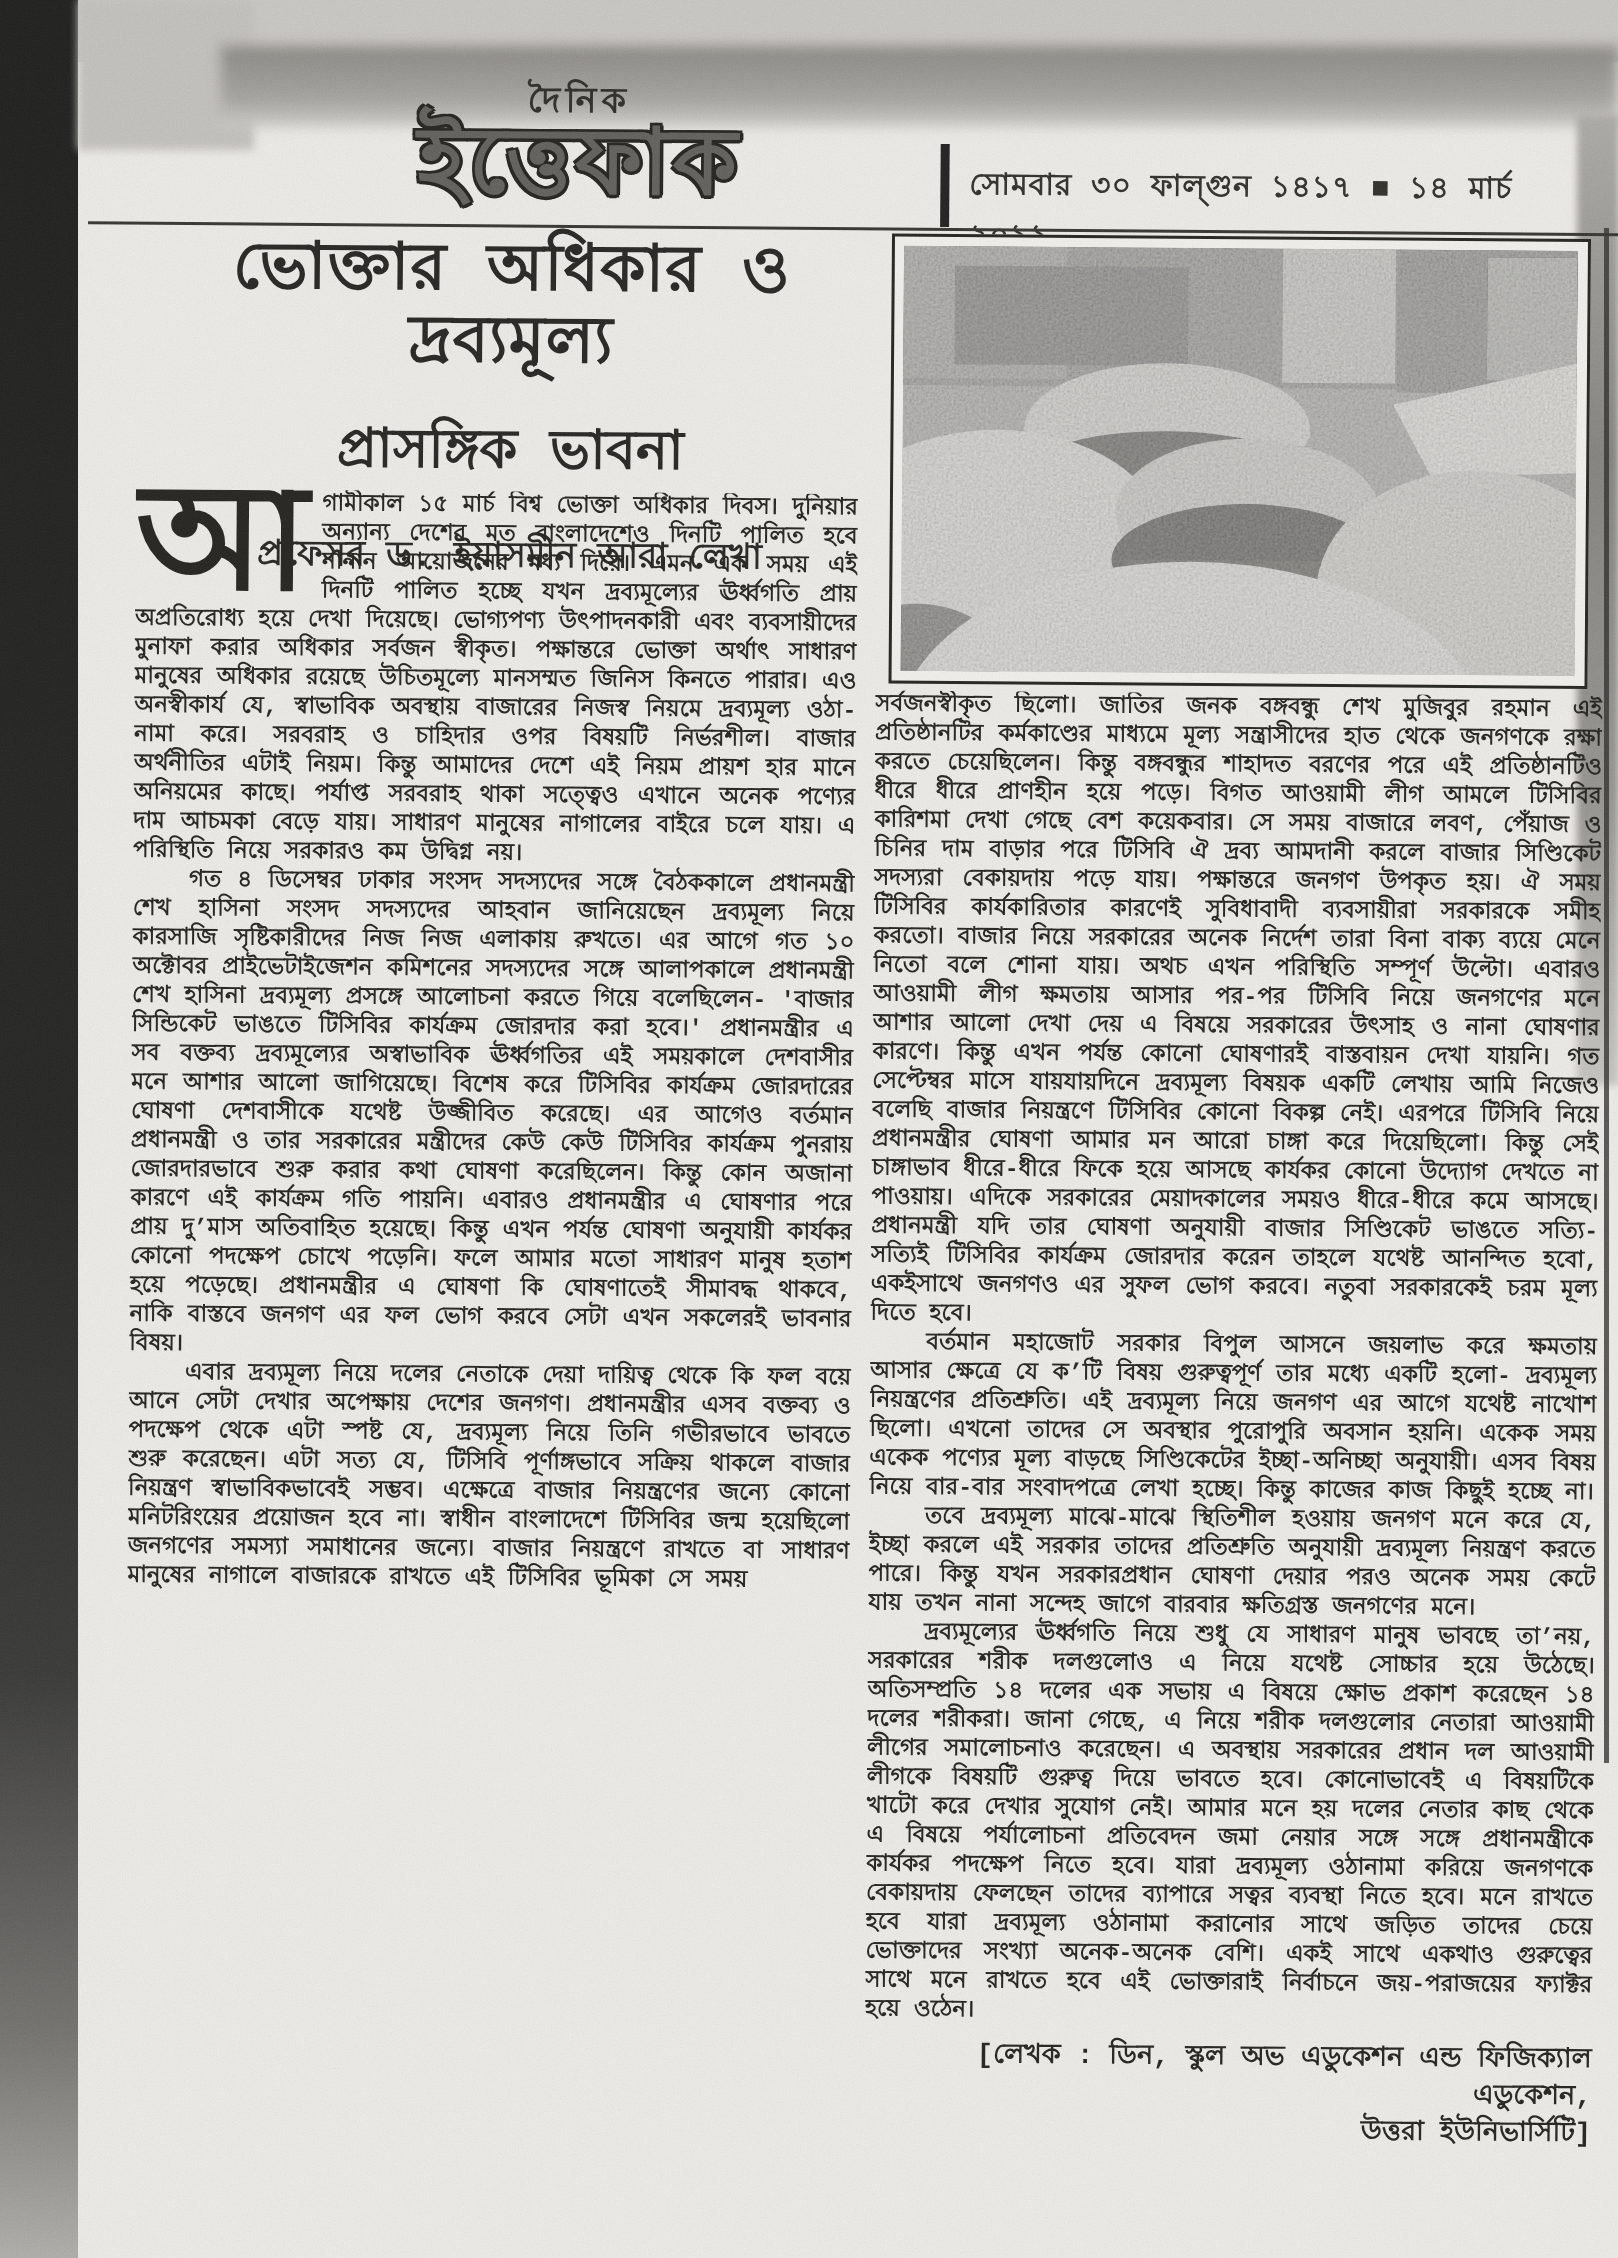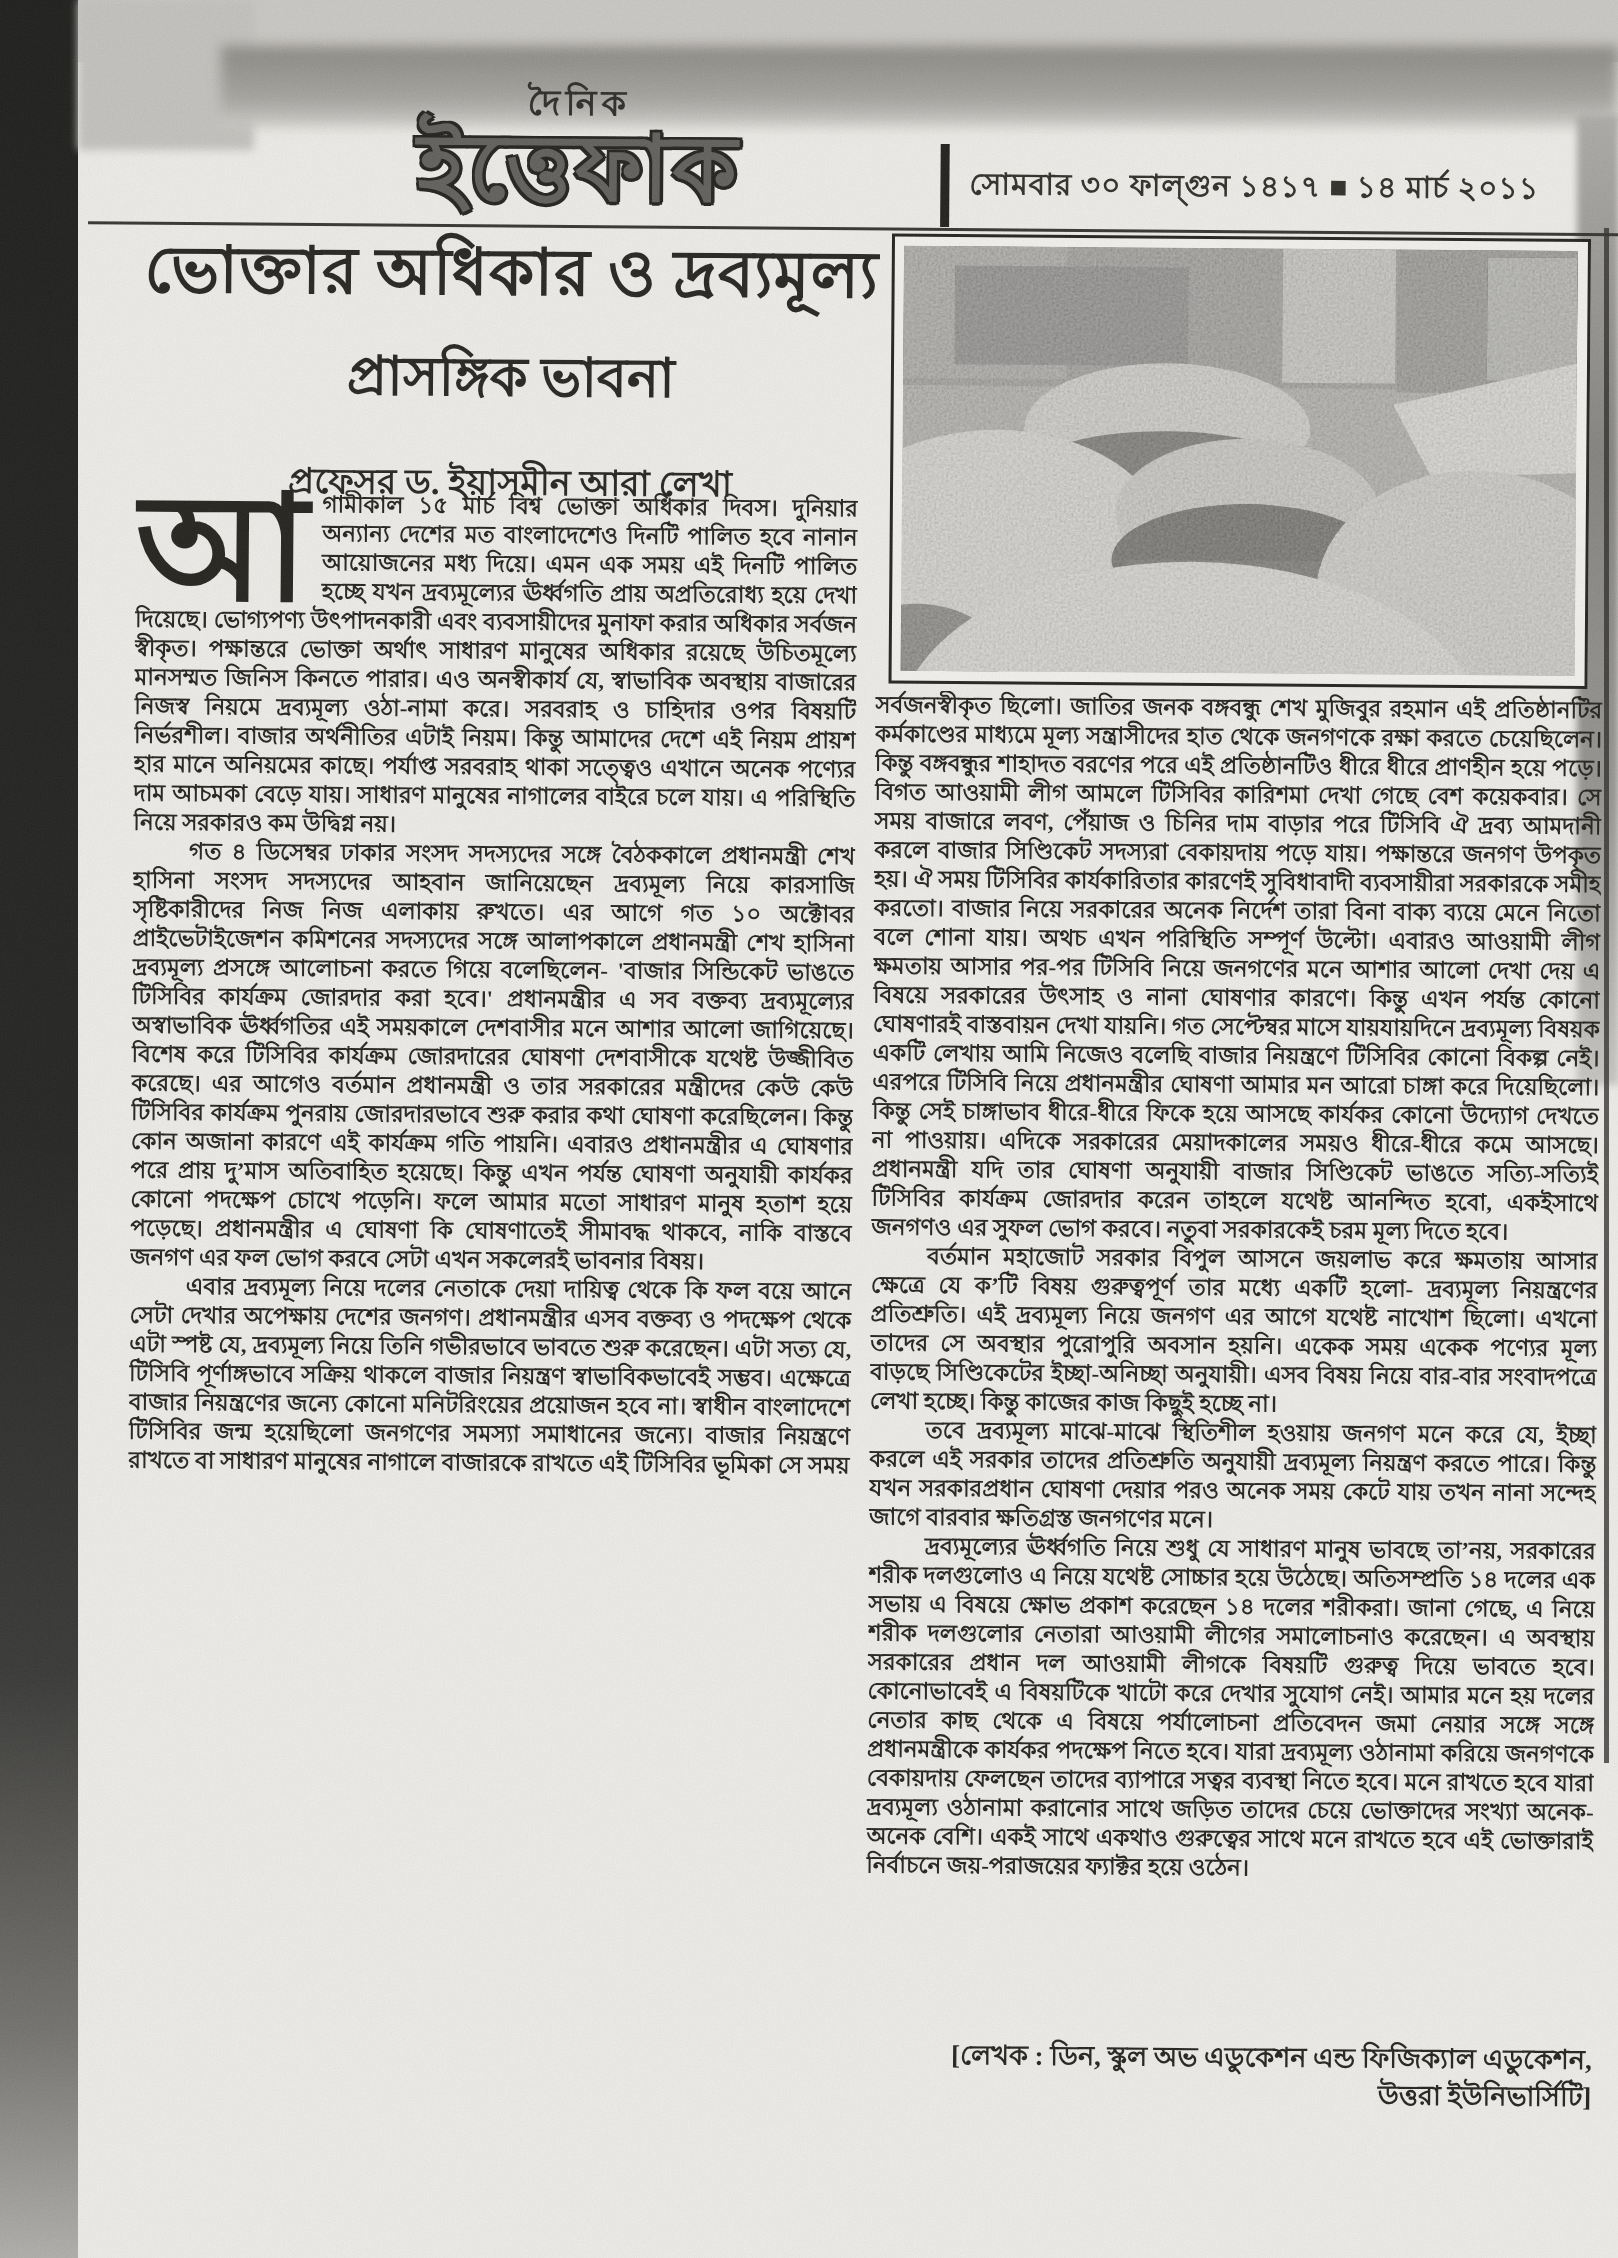--- a/index.html
+++ b/index.html
@@ -1,19 +1,19 @@
 <!DOCTYPE html>
 <html style="font-size:14px"><head>
 <meta charset="utf-8">
 <style>
   html,body{margin:0;padding:0;background:#b8b6b2;}
   .page{
     position:relative;width:1619px;height:2258px;overflow:hidden;
     background:#efedE9;background:#efede9;
-    font-family:Liberation Serif, serif;
+    font-family:Liberation Mono, monospace;
     color:#1b1a17;
   }
   
   .edge-left{position:absolute;left:0;top:0;width:78px;height:2258px;
     background:linear-gradient(180deg,#121210 0%,#191917 50%,#2e2e2c 74%,#6e6c68 90%,#aeaca8 100%);}
   .band-top{position:absolute;left:78px;top:0;width:1541px;height:62px;background:#c9c7c3;}
   .smudge-top{position:absolute;left:221px;top:46px;width:1398px;height:81px;
     background:linear-gradient(180deg,#86847f 0%,#a3a19c 65%,#cfcdc9 100%);filter:blur(6.2px);}
   .corner-topleft{position:absolute;left:78px;top:0;width:176px;height:150px;background:#c2c0bc;filter:blur(4.4px);}
   .band-right{position:absolute;right:0;top:115px;width:42px;height:970px;

